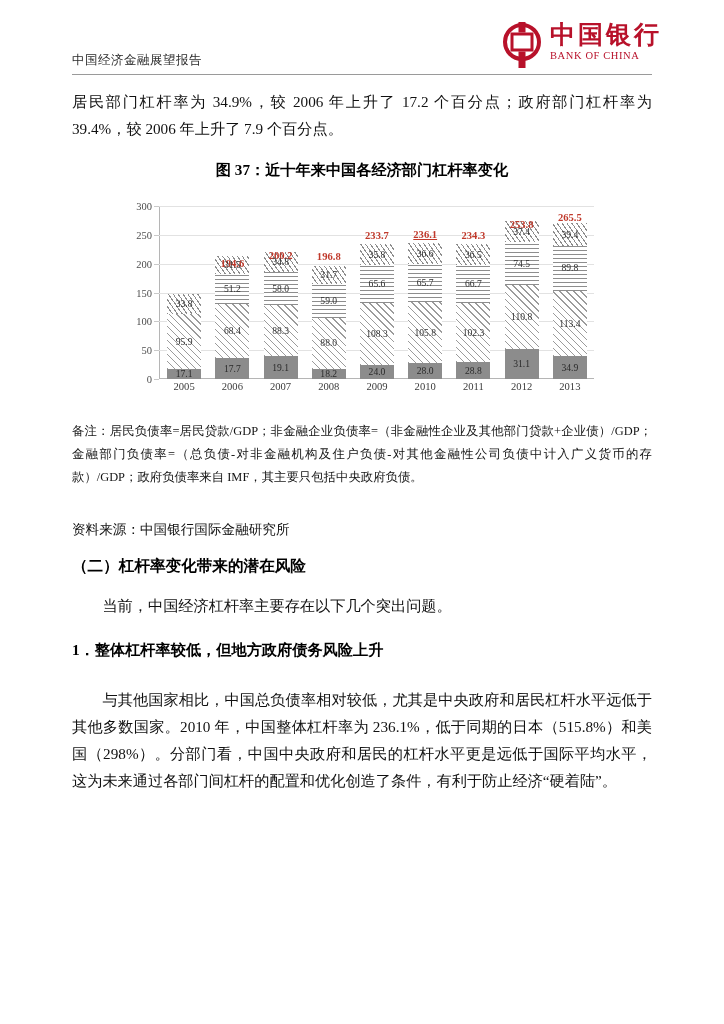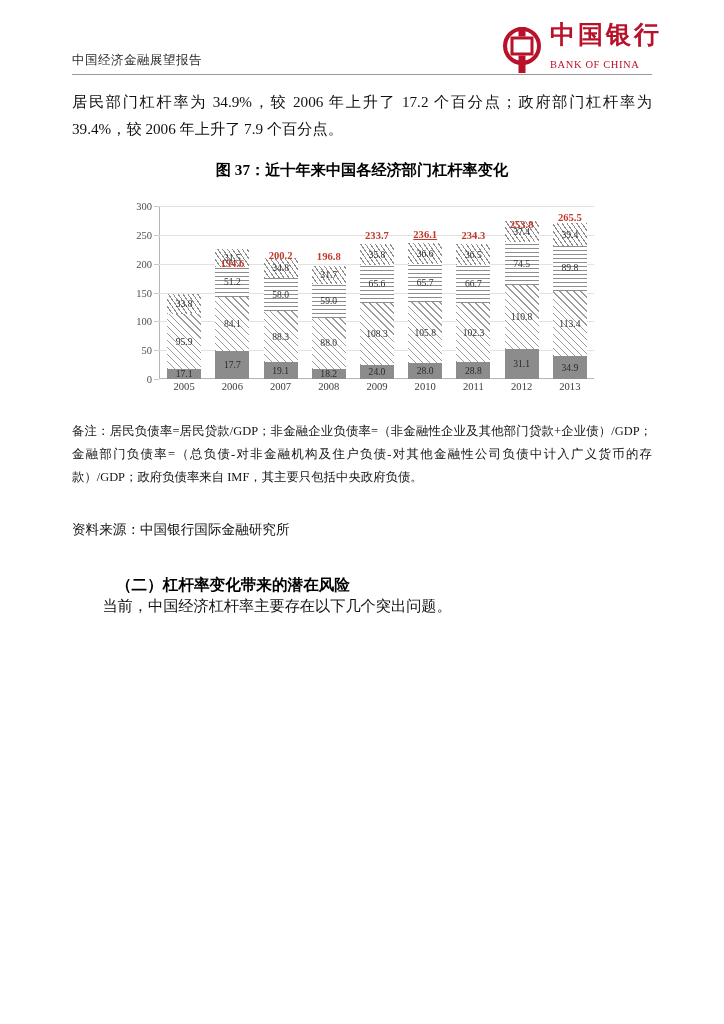--- a/index.html
+++ b/index.html
@@ -43,21 +43,21 @@
     content:""; position:absolute; left:50%; top:50%; transform:translate(-50%,-50%);
     width: 17px; height: 13px; background:#ffffff;
     border: 3.5px solid #b8112a;
   }
   .boc-cn {
     font-family: "Liberation Serif", serif; font-weight: bold;
     font-size: 25px; color: #b8112a; letter-spacing: 3px; line-height: 1;
   }
   .boc-en {
     font-family: "Liberation Serif", serif; font-size: 10.5px; color: #b8112a;
-    letter-spacing: .6px; margin-top: 12px;
+    letter-spacing: .6px; margin-top: 3px;
   }
   .logo-text { display:flex; flex-direction:column; }
   p.para {
     margin: 0; font-size: 15.2px; line-height: 27px;
     color: #111; text-align: justify; text-justify: inter-ideograph;
   }
   .indent { text-indent: 2em; }
   .blk { position: absolute; left: 72px; width: 580px; }
 
   h3.sec {
@@ -228,38 +228,38 @@
           </div>
         </div>
         <div class="bar-col">
           <div class="seg s-gov" style="height: 18.165px;">
             <span>31.5</span>
           </div>
           <div class="seg s-fin" style="height: 29.5253px;">
             <span>51.2</span>
           </div>
           <div class="seg s-nonfin" style="height: 54.3797px;">
-            <span>84.1</span>
-          </div>
-          <div class="seg s-house" style="height: 28px;">
+            <span>68.4</span>
+          </div>
+          <div class="seg s-house" style="height: 21px;">
             <span>17.7</span>
           </div>
           <div class="total-lbl" style="bottom: 110px; color: rgb(192, 57, 43);">194.6</div>
         </div>
         <div class="bar-col">
           <div class="seg s-gov" style="height: 20.068px;">
             <span>34.8</span>
           </div>
           <div class="seg s-fin" style="height: 33.4467px;">
             <span>58.0</span>
           </div>
           <div class="seg s-nonfin" style="height: 50.9197px;">
             <span>88.3</span>
           </div>
-          <div class="seg s-house" style="height: 17px;">
+          <div class="seg s-house" style="height: 23px;">
             <span>19.1</span>
           </div>
           <div class="total-lbl" style="bottom: 118.449px; color: rgb(192, 57, 43);">200.2</div>
         </div>
         <div class="bar-col">
           <div class="seg s-gov" style="height: 18.2803px;">
             <span>31.7</span>
           </div>
           <div class="seg s-fin" style="height: 34.0233px;">
             <span>59.0</span>
@@ -363,25 +363,31 @@
 
 
   <div class="blk" style="top:420px;">
     <div class="note">备注：居民负债率=居民贷款/GDP；非金融企业负债率=（非金融性企业及其他部门贷款+企业债）/GDP；金融部门负债率=（总负债-对非金融机构及住户负债-对其他金融性公司负债中计入广义货币的存款）/GDP；政府负债率来自 IMF，其主要只包括中央政府负债。</div>
   </div>
 
   <div class="blk" style="top:518px;">
     <div class="src">资料来源：中国银行国际金融研究所</div>
   </div>
 
-  <div class="blk" style="top:572px;margin-left:44px;">
+  <div class="blk" style="top:553px;">
     <h3 class="sec">（二）杠杆率变化带来的潜在风险</h3>
   </div>
 
   <div class="blk" style="top:592px;">
     <p class="para indent">当前，中国经济杠杆率主要存在以下几个突出问题。</p>
   </div>
 
-
+  <div class="blk" style="top:637px;">
+    <h4 class="subsec">1．整体杠杆率较低，但地方政府债务风险上升</h4>
+  </div>
+
+  <div class="blk" style="top:686px;">
+    <p class="para indent">与其他国家相比，中国总负债率相对较低，尤其是中央政府和居民杠杆水平远低于其他多数国家。2010 年，中国整体杠杆率为 236.1%，低于同期的日本（515.8%）和美国（298%）。分部门看，中国中央政府和居民的杠杆水平更是远低于国际平均水平，这为未来通过各部门间杠杆的配置和优化创造了条件，有利于防止经济“硬着陆”。</p>
+  </div>
 
 
 
 </div>
 
 </body></html>

